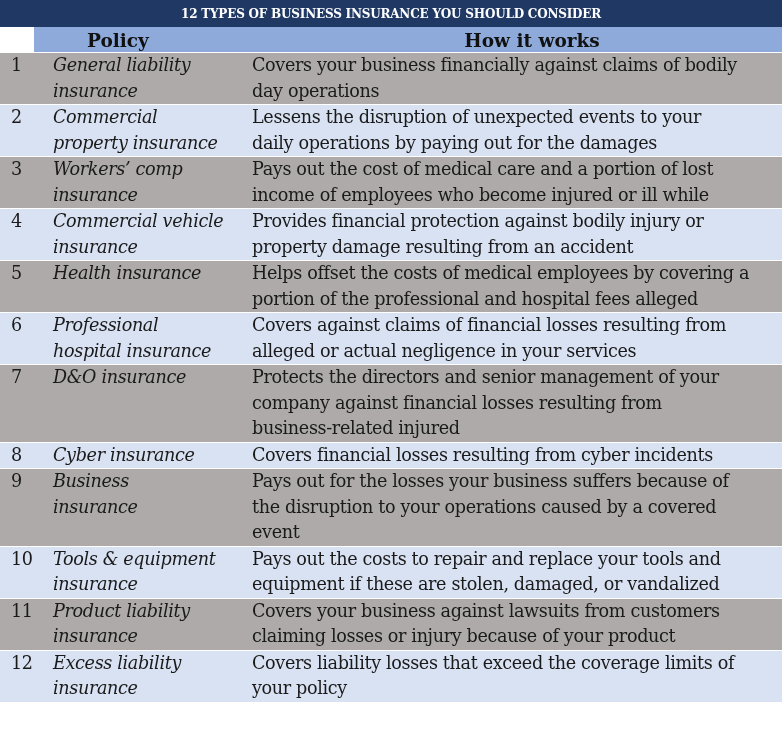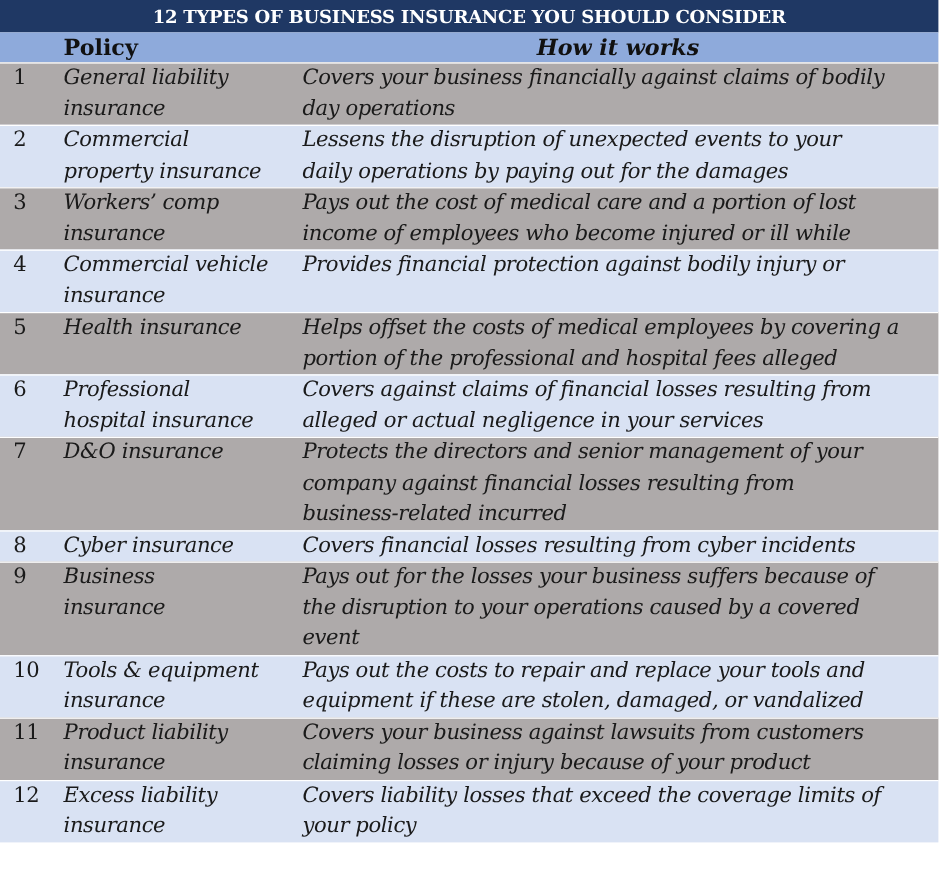--- a/index.html
+++ b/index.html
@@ -17,35 +17,36 @@
       position: absolute;
       left: 0;
       top: 0;
       width: 782px;
     }
     .title-bar {
       height: 27px;
       background: #1f3864;
       color: #ffffff;
       font-weight: bold;
-      font-size: 15px;
+      font-size: 12px;
       line-height: 29px;
       text-align: center;
       white-space: nowrap;
       letter-spacing: -0.2px;
     }
     .header-row {
       display: flex;
       height: 25px;
       background: #8eaadb;
       color: #111;
       font-weight: bold;
       font-size: 18.5px;
       line-height: 27px;
       white-space: nowrap;
+      margin-left: 34px;
     }
     .row {
       display: flex;
       font-size: 17.6px;
       line-height: 25.5px;
       color: #1a1a1a;
       border-top: 1px solid #ffffff;
       letter-spacing: -0.35px;
     }
     .row.dark { background: #aeaaaa; }
@@ -61,21 +62,20 @@
       flex: 0 0 212px;
       padding-left: 15px;
       box-sizing: border-box;
       font-style: italic;
     }
     .col-how {
       flex: 1 1 auto;
       padding-left: 2px;
       padding-right: 2px;
       box-sizing: border-box;
-      font-style: italic;
     }
     .header-row .col-policy { font-style: normal; padding-left: 15px; }
     .header-row .col-how { text-align: center; padding-left: 0; }
     .line { display: block; white-space: nowrap; }
   </style>
 </head>
 <body>
 
 <div class="sheet">
   <div class="title-bar">12 TYPES OF BUSINESS INSURANCE YOU SHOULD CONSIDER</div>
@@ -121,20 +121,21 @@
         </div>
       </div>
       <div class="row light">
         <div class="col-num">4</div>
         <div class="col-policy">
           <span class="line">Commercial vehicle</span>
           <span class="line">insurance</span>
         </div>
         <div class="col-how">
           <span class="line">Provides financial protection against bodily injury or</span>
+          <span class="line">property damage resulting from an accident</span>
         </div>
       </div>
       <div class="row dark">
         <div class="col-num">5</div>
         <div class="col-policy">
           <span class="line">Health insurance</span>
         </div>
         <div class="col-how">
           <span class="line">Helps offset the costs of medical employees by covering a</span>
           <span class="line">portion of the professional and hospital fees alleged</span>
@@ -152,21 +153,21 @@
         </div>
       </div>
       <div class="row dark">
         <div class="col-num">7</div>
         <div class="col-policy">
           <span class="line">D&amp;O insurance</span>
         </div>
         <div class="col-how">
           <span class="line">Protects the directors and senior management of your</span>
           <span class="line">company against financial losses resulting from</span>
-          <span class="line">business-related incurred</span>
+          <span class="line">business-related injured</span>
         </div>
       </div>
       <div class="row light">
         <div class="col-num">8</div>
         <div class="col-policy">
           <span class="line">Cyber insurance</span>
         </div>
         <div class="col-how">
           <span class="line">Covers financial losses resulting from cyber incidents</span>
         </div>

